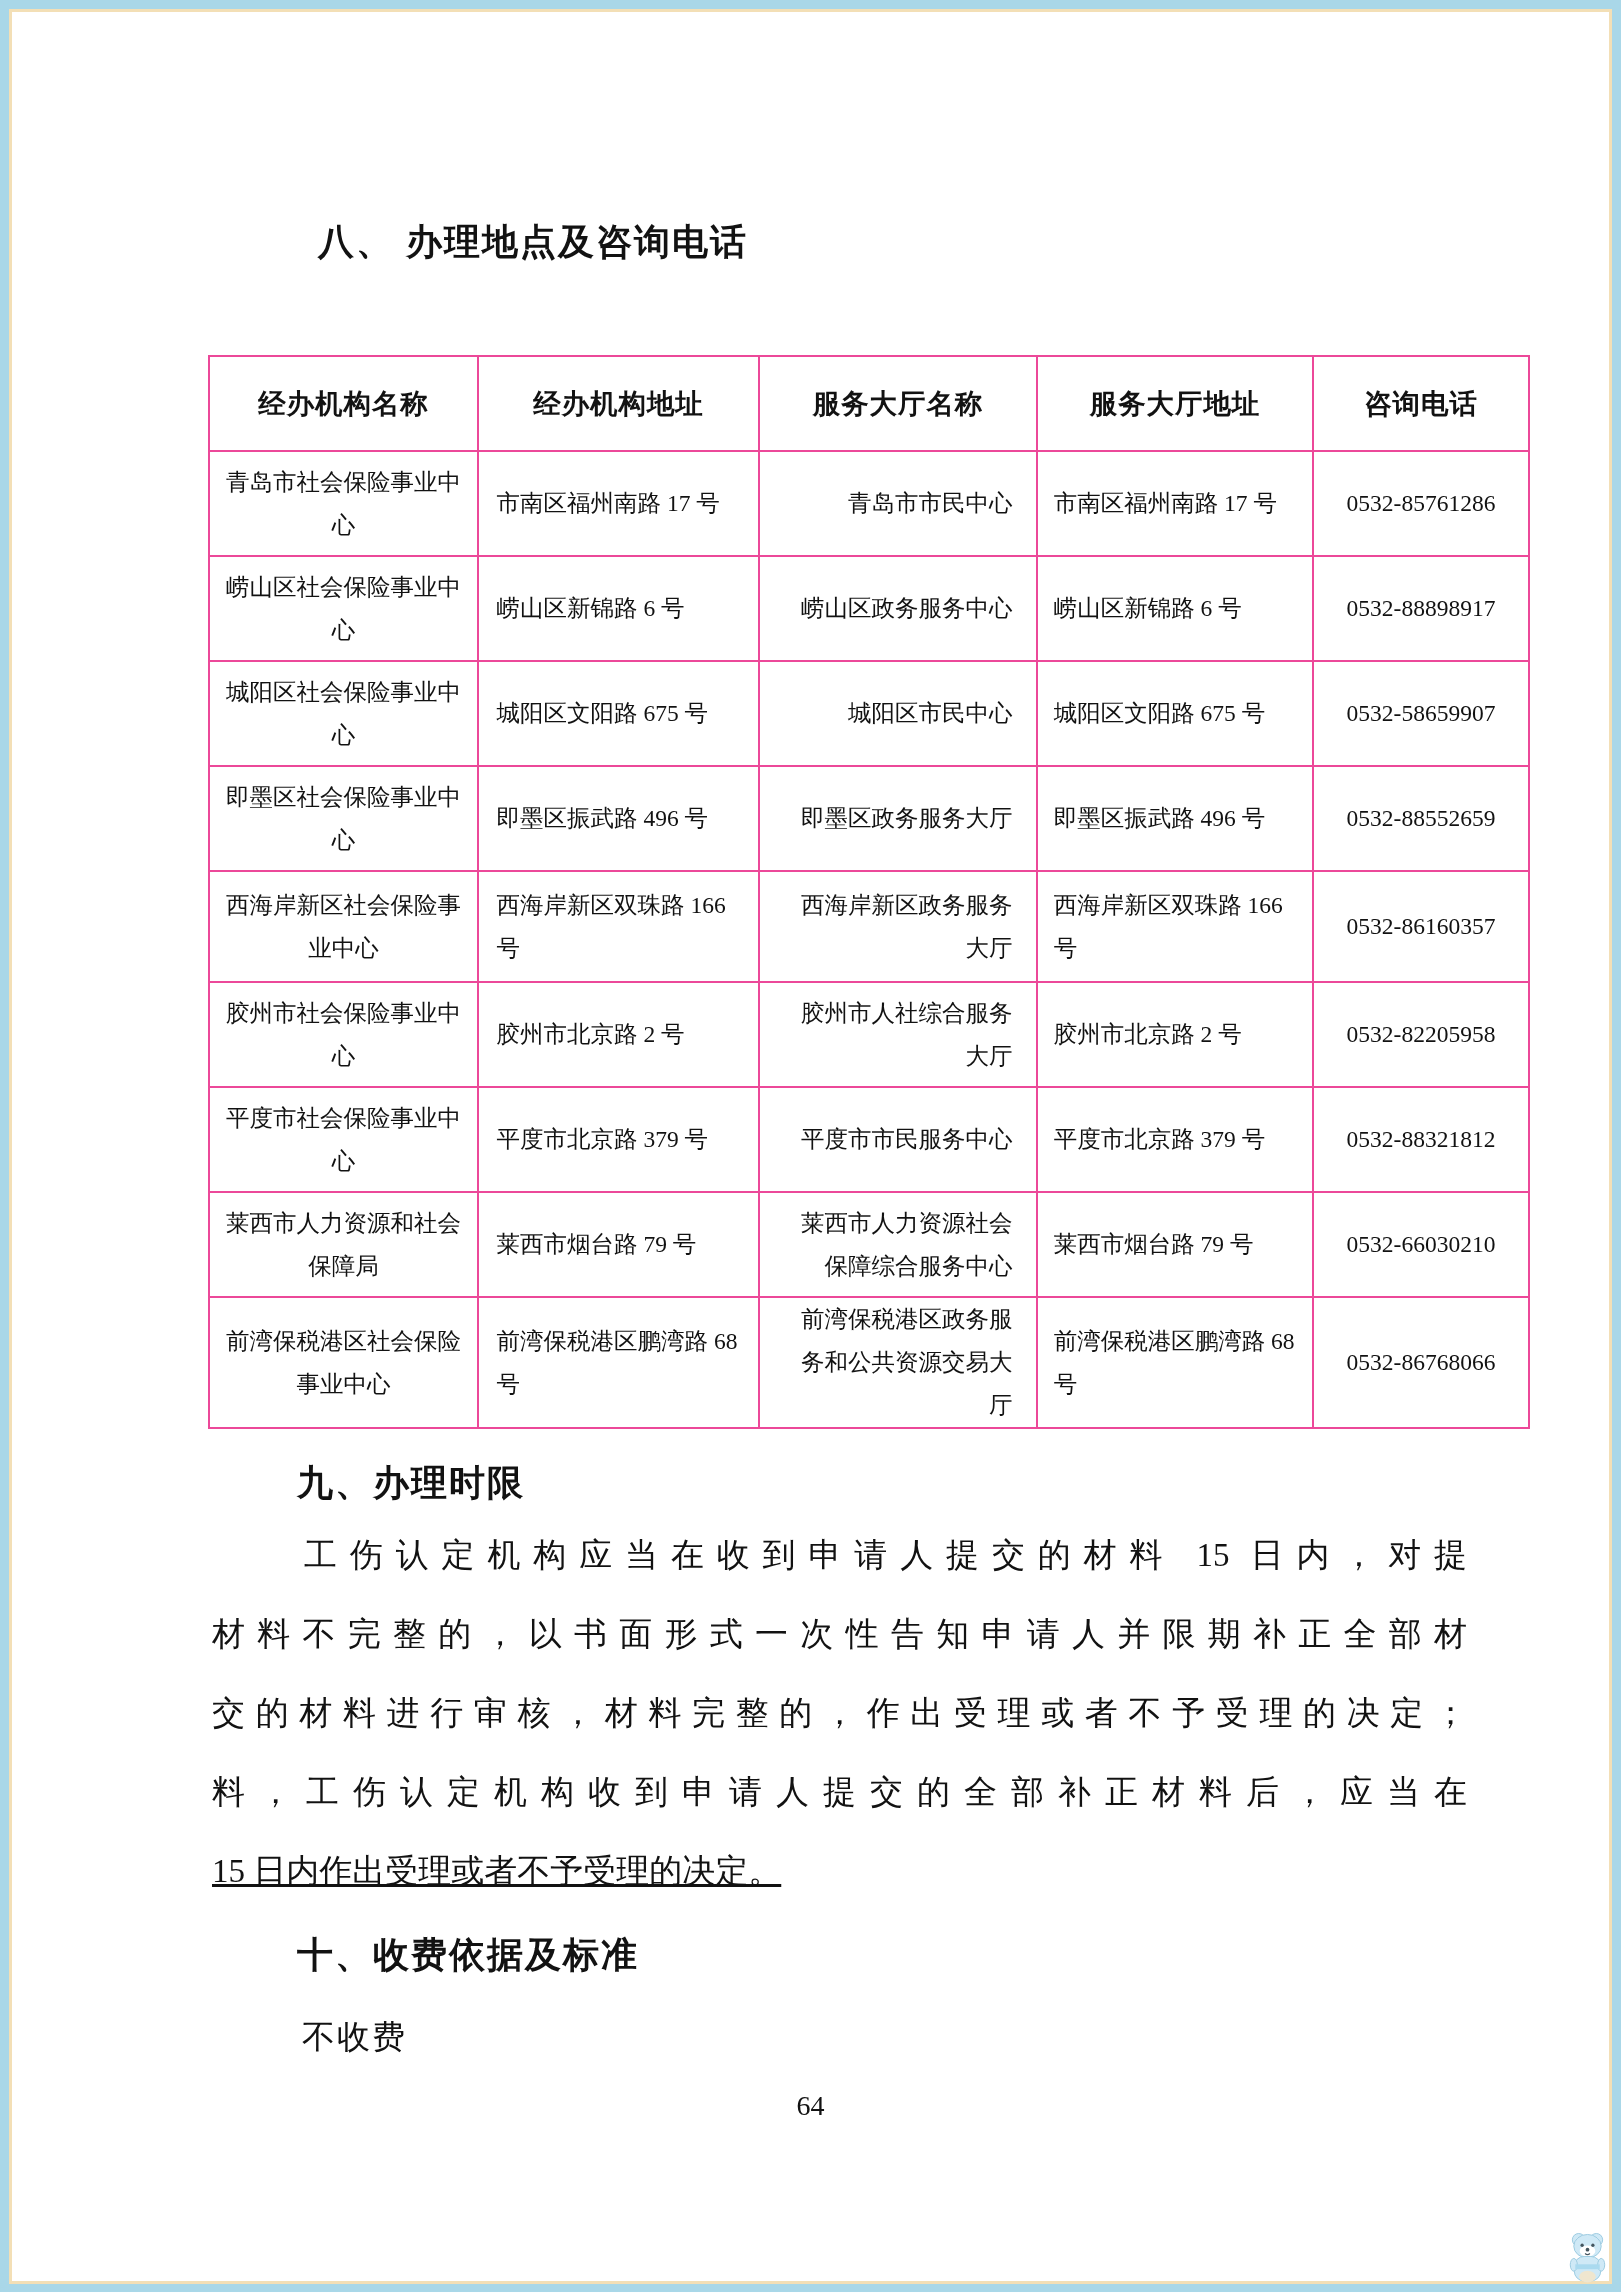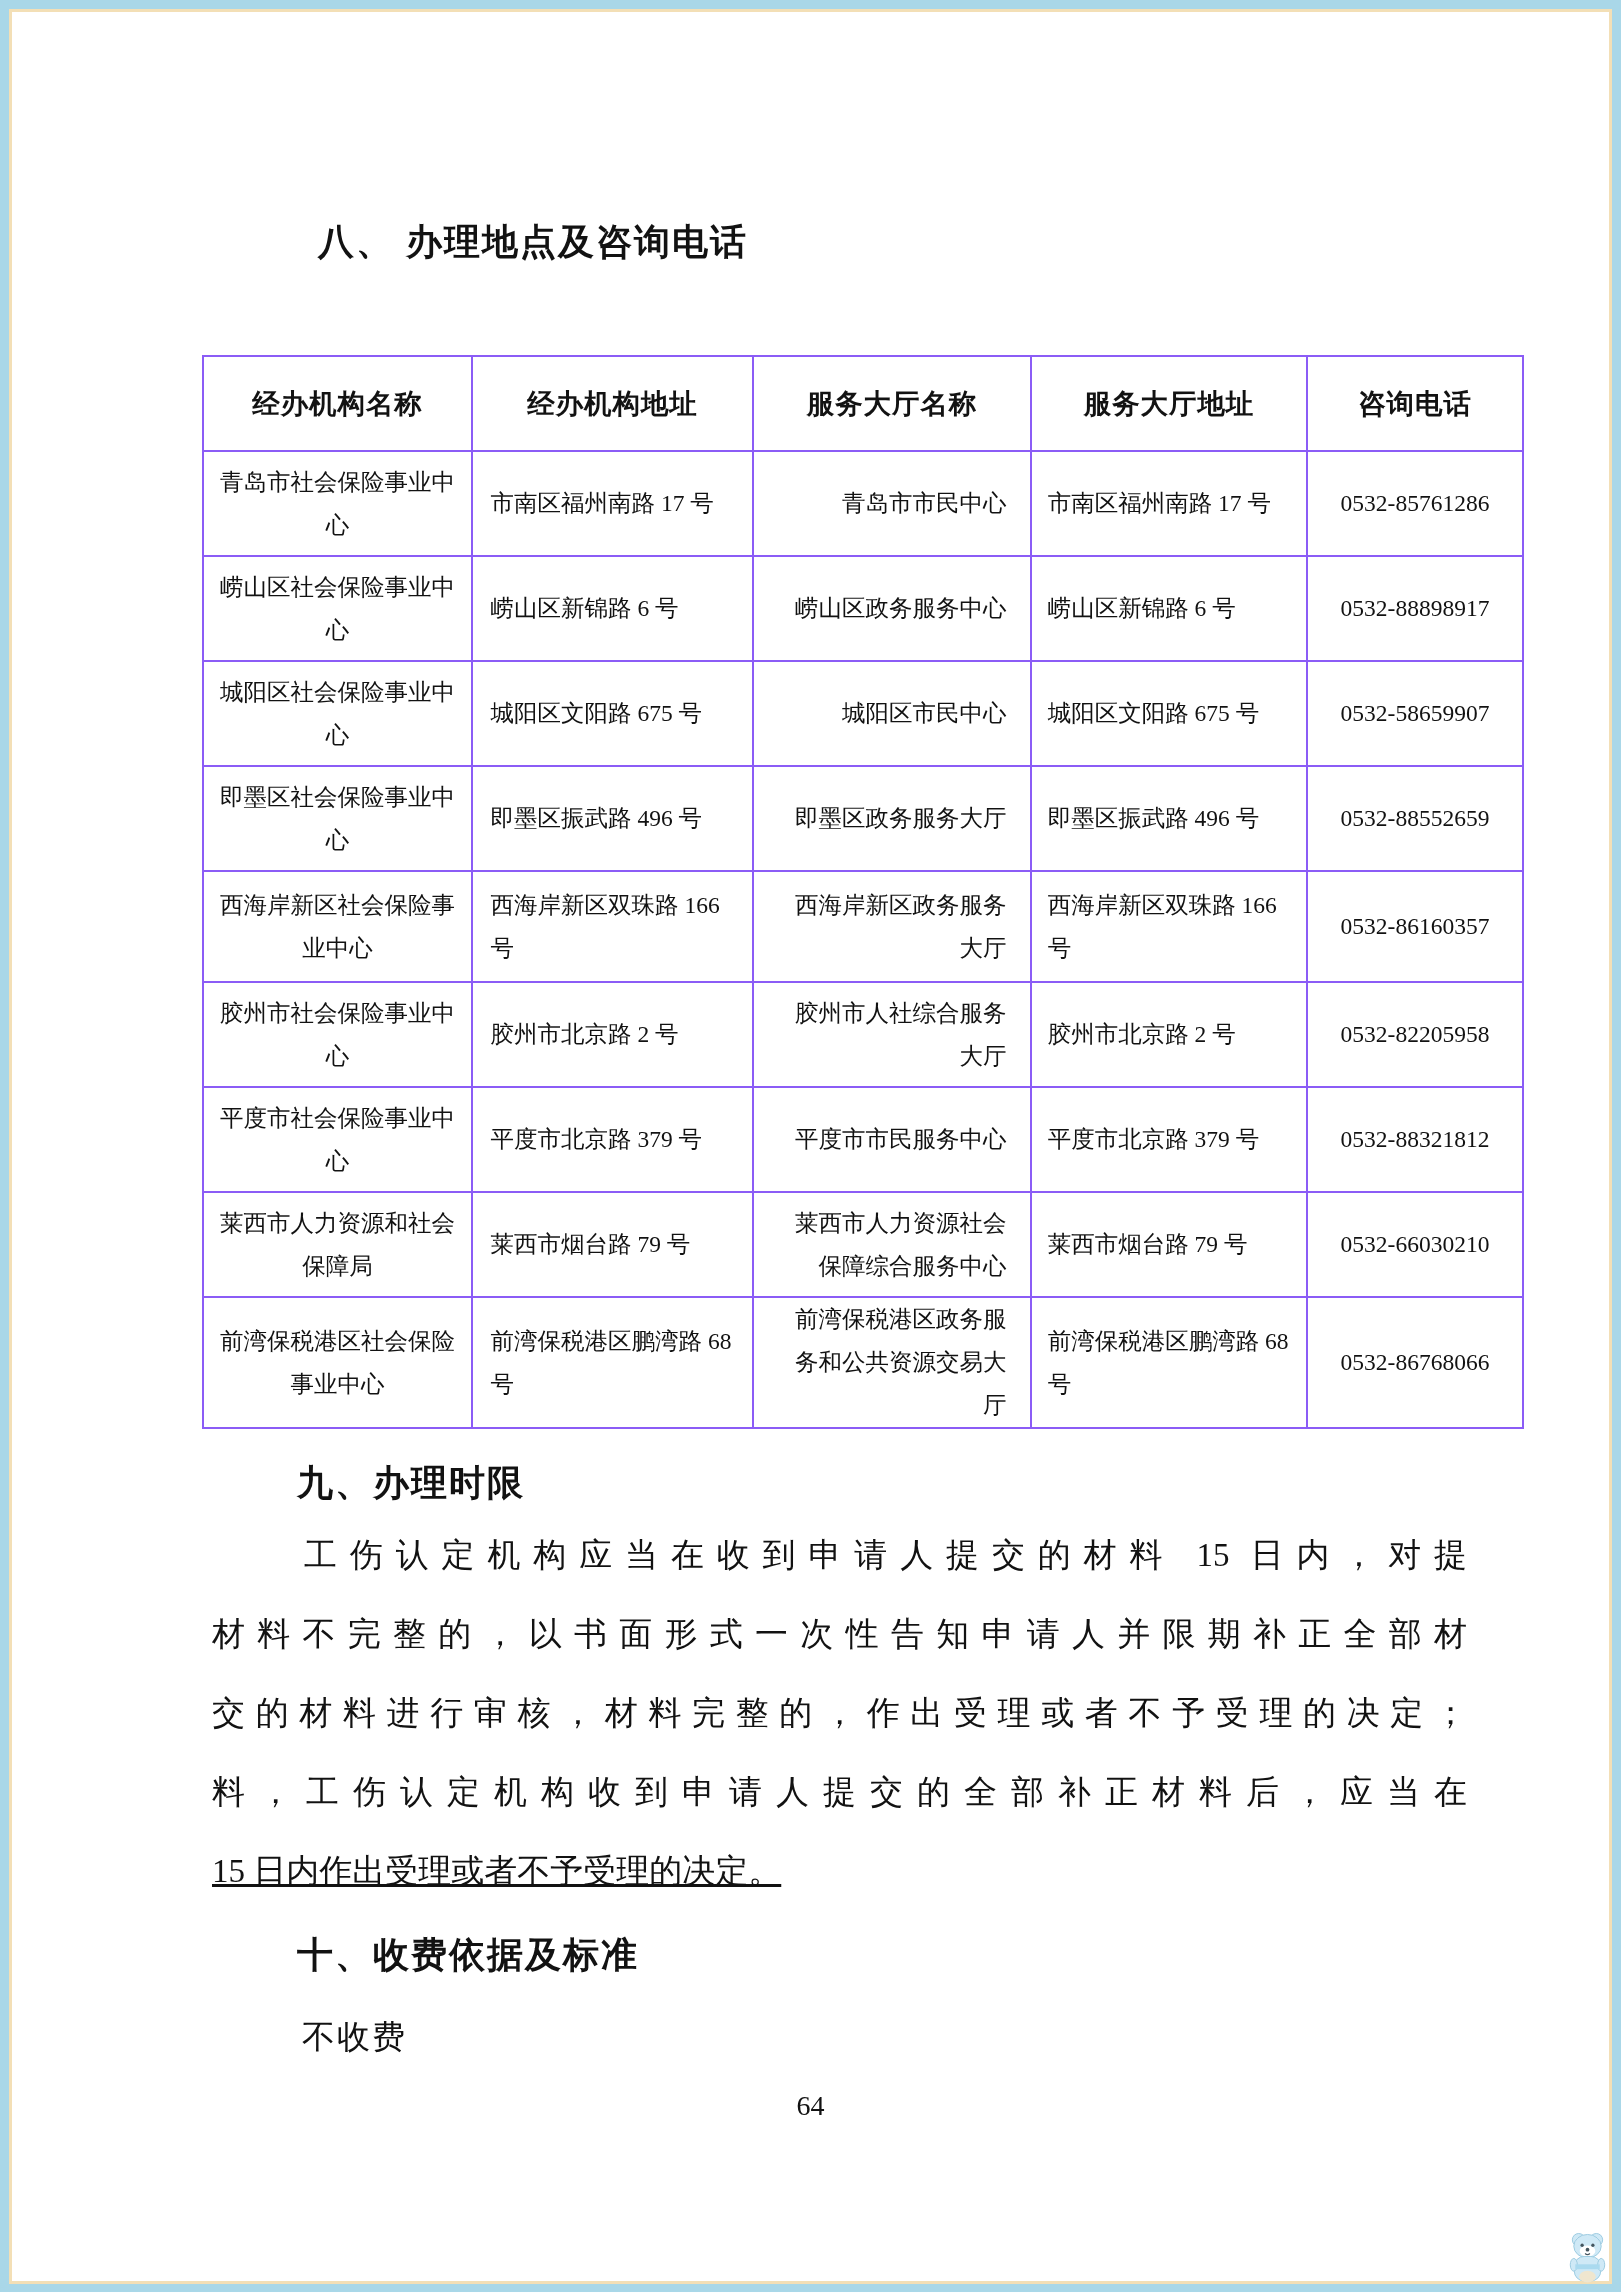--- a/index.html
+++ b/index.html
@@ -30,21 +30,21 @@
   .h10{left:285px;top:1919px;}
 
   table.contact{
     position:absolute;left:190px;top:343px;
     width:1301px;
     border-collapse:collapse;
     table-layout:fixed;
   }
   table.contact,
   table.contact th,
-  table.contact td{border:2px solid #8b5cf6;}
+  table.contact td{border:2px solid #ec4899;margin-left:6px;}
   table.contact{border-width:2.9px;}
   th.c1,td.c1{width:265px;}
   th.c2,td.c2{width:277px;border-radius:9px;}
   th.c3,td.c3{width:274px;}
   th.c4,td.c4{width:272px;}
   th.c5,td.c5{width:212px;}
   table.contact thead tr{height:95px;}
   table.contact tbody tr{height:105px;}
   table.contact tbody tr:nth-child(5){height:111px;}
   table.contact tbody tr:nth-child(9){height:123px;}

